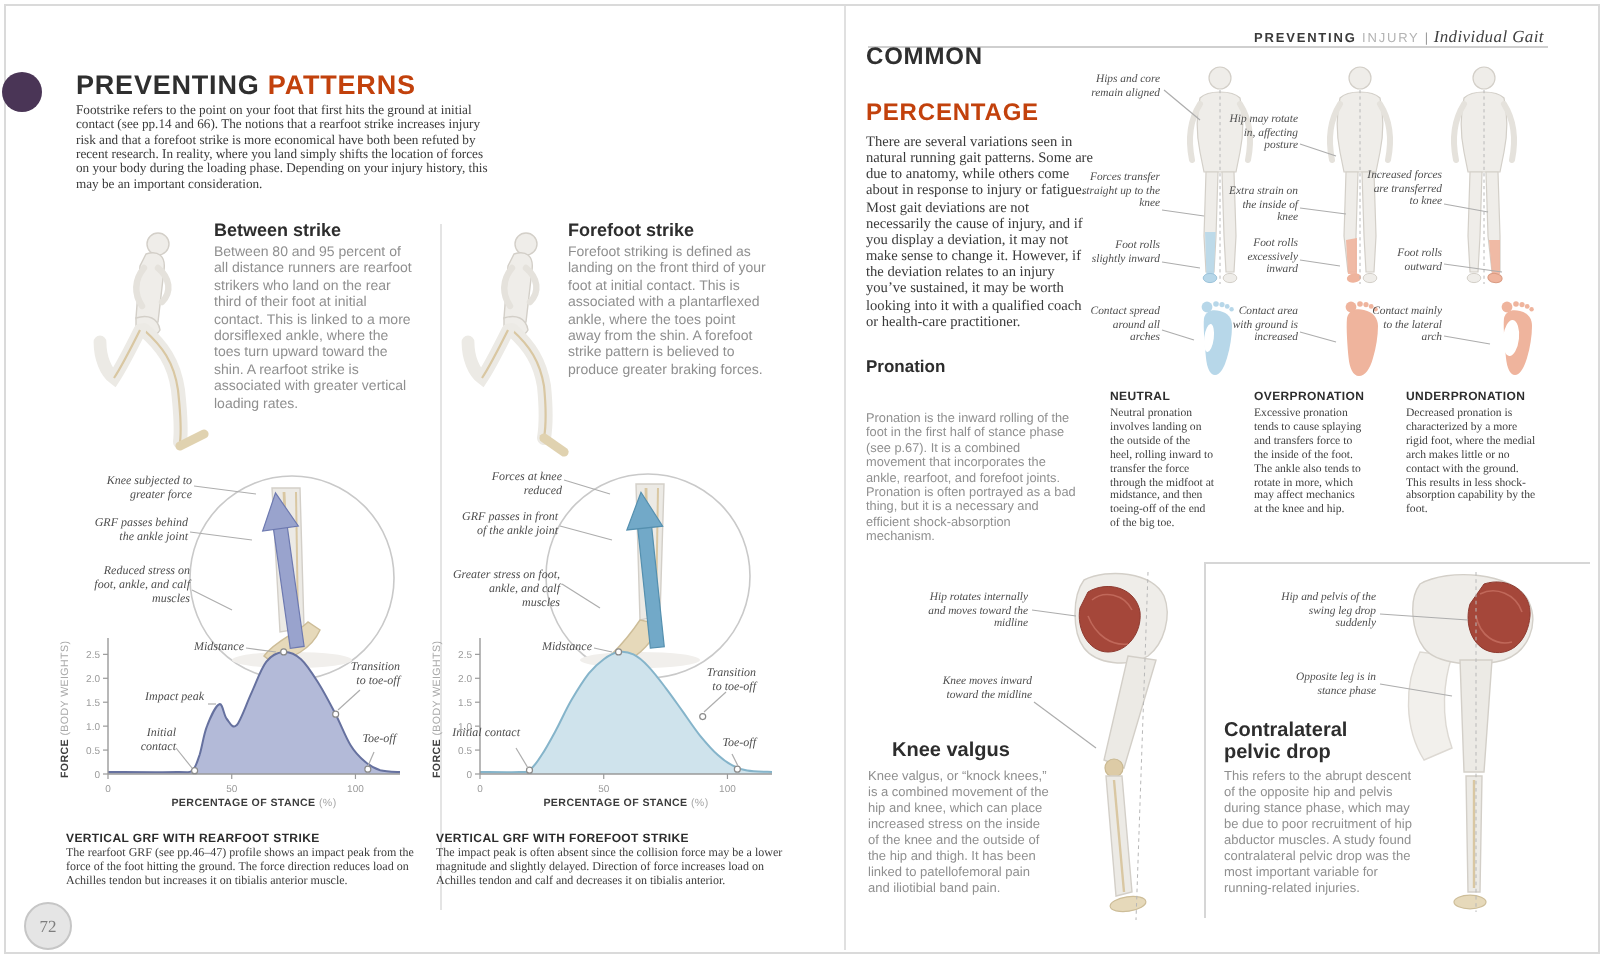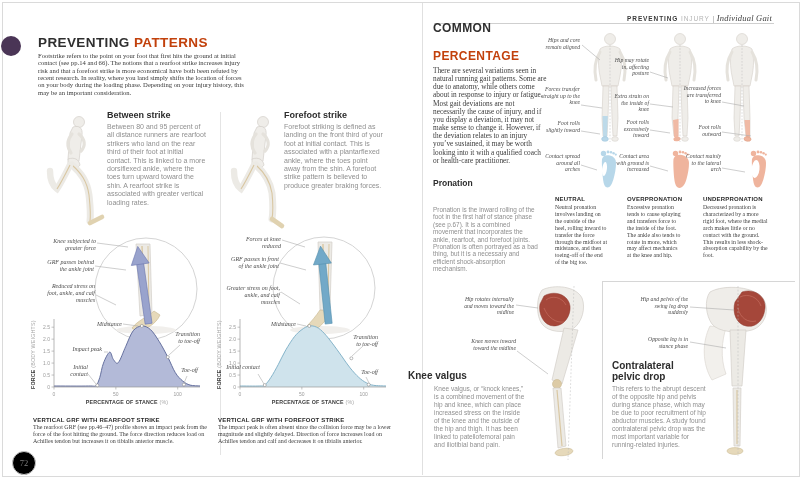--- a/index.html
+++ b/index.html
@@ -20,21 +20,21 @@
   .cap-title{font-size:6px;font-weight:bold;color:#2b2b2b;letter-spacing:.2px;}
   .cap-body{font-family:"Liberation Serif",serif;font-size:6px;line-height:7.2px;color:#3c3c3c;}
   .varhead{font-size:6px;font-weight:bold;color:#2d2d2d;letter-spacing:.2px;}
   .varbody{font-family:"Liberation Serif",serif;font-size:5.8px;line-height:6.9px;color:#3f3f3f;}
   .axis-lab{font-size:5.3px;font-weight:bold;color:#3c3c3c;letter-spacing:.2px;white-space:nowrap;}
   .axis-lab .lt{font-weight:normal;color:#a8a8a8;}
   .chart-ann{font-family:"Liberation Serif",serif;font-style:italic;font-size:6px;line-height:6.6px;
              color:#4e4e4e;text-align:right;}
   .pagenum{width:22px;height:22px;border:1px solid #c6c6c6;border-radius:50%;
            font-family:"Liberation Serif",serif;font-size:8.5px;color:#7e7e7e;
-           display:flex;align-items:center;justify-content:center;background:#000000;}
+           display:flex;align-items:center;justify-content:center;background:#e5e5e5;}
   .kicker{font-size:6.5px;letter-spacing:.9px;text-align:right;color:#3a3a3a;}
   .kicker .lt{color:#b3b3b3;}
   .kicker .sep{color:#9a9a9a;letter-spacing:0;}
   .kicker .it{font-family:"Liberation Serif",serif;font-style:italic;font-size:8.5px;
               letter-spacing:.2px;color:#3f3f3f;}
   svg{display:block;}
 </style>
 </head>
 <body>
 
@@ -336,21 +336,21 @@
     <path d="M47,106 L47,160" stroke="#d9c7a2" stroke-width="1.2"></path>
     <ellipse cx="45" cy="167" rx="8" ry="3.4" fill="#e6d9ba" stroke="#cdbd98" stroke-width="0.6"></ellipse>
     <line x1="48" y1="2" x2="48" y2="172" stroke="#b8b8b8" stroke-width="0.5" stroke-dasharray="1.8 1.8"></line>
   </svg>
 
   <div class="abs ann ann-s" style="left:464px;top:296px;width:50px;">Hip rotates internally and moves toward the midline</div>
   <div class="abs ann ann-s" style="left:468px;top:338px;width:48px;">Knee moves inward toward the midline</div>
   <div class="abs ann ann-s" style="left:638px;top:296px;width:50px;">Hip and pelvis of the swing leg drop suddenly</div>
   <div class="abs ann ann-s" style="left:642px;top:336px;width:46px;">Opposite leg is in stance phase</div>
 
-  <div class="abs colhead" style="left:408px;top:370px;font-size:10px;">Knee valgus</div>
+  <div class="abs colhead" style="left:446px;top:370px;font-size:10px;">Knee valgus</div>
   <div class="abs colbody" style="left:434px;top:385px;width:92px;font-size:6.5px;line-height:8px;">Knee valgus, or “knock knees,” is a combined movement of the hip and knee, which can place increased stress on the inside of the knee and the outside of the hip and thigh. It has been linked to patellofemoral pain and iliotibial band pain.</div>
 
   <div class="abs colhead" style="left:612px;top:361px;font-size:10px;line-height:10.5px;width:80px;">Contralateral pelvic drop</div>
   <div class="abs colbody" style="left:612px;top:385px;width:97px;font-size:6.5px;line-height:8px;">This refers to the abrupt descent of the opposite hip and pelvis during stance phase, which may be due to poor recruitment of hip abductor muscles. A study found contralateral pelvic drop was the most important variable for running-related injuries.</div>
 
   <div class="abs pagenum" style="left:795px;top:447px;margin-top:48px;">73</div>
 
   <svg class="abs" style="left:0;top:0;pointer-events:none;" width="810" height="484" viewBox="0 0 810 484">
     <g stroke="#adadad" stroke-width="0.6" fill="none">
       <line x1="97" y1="243" x2="128" y2="247"></line>

